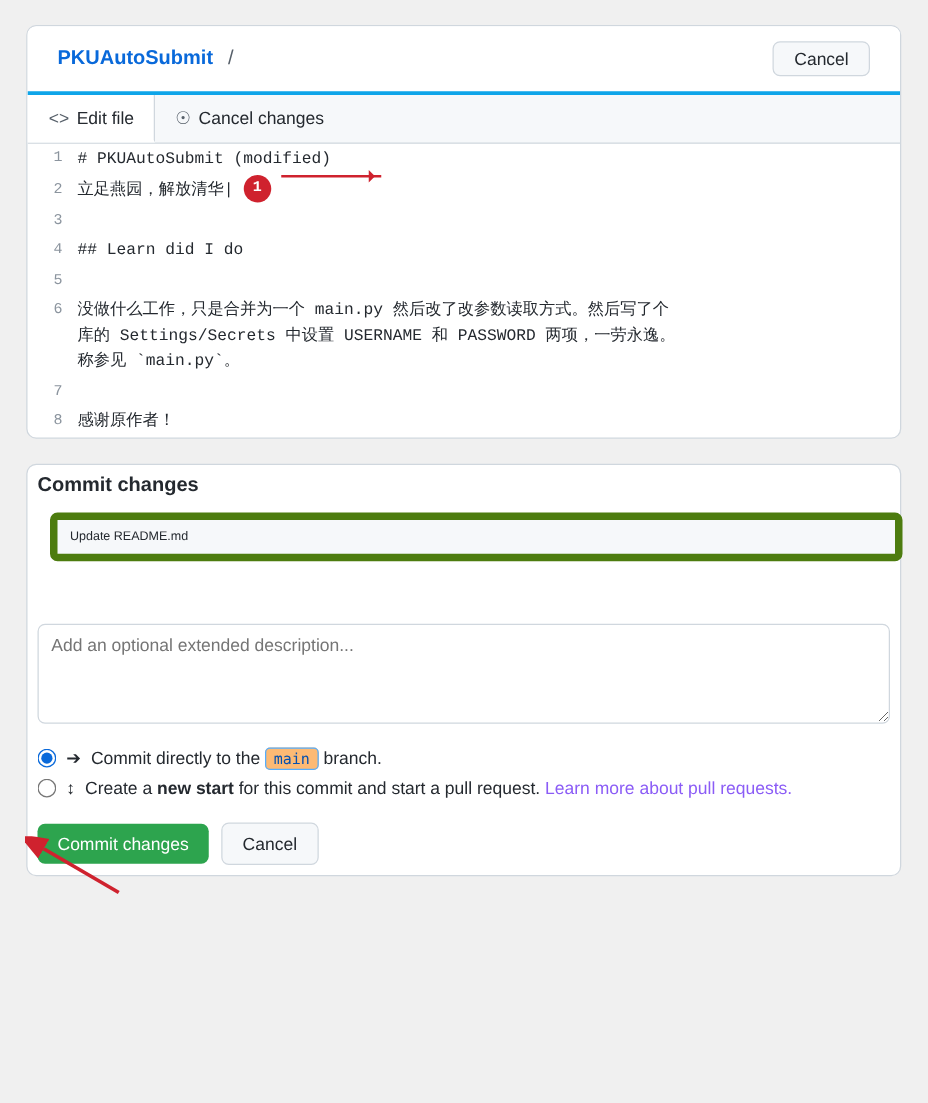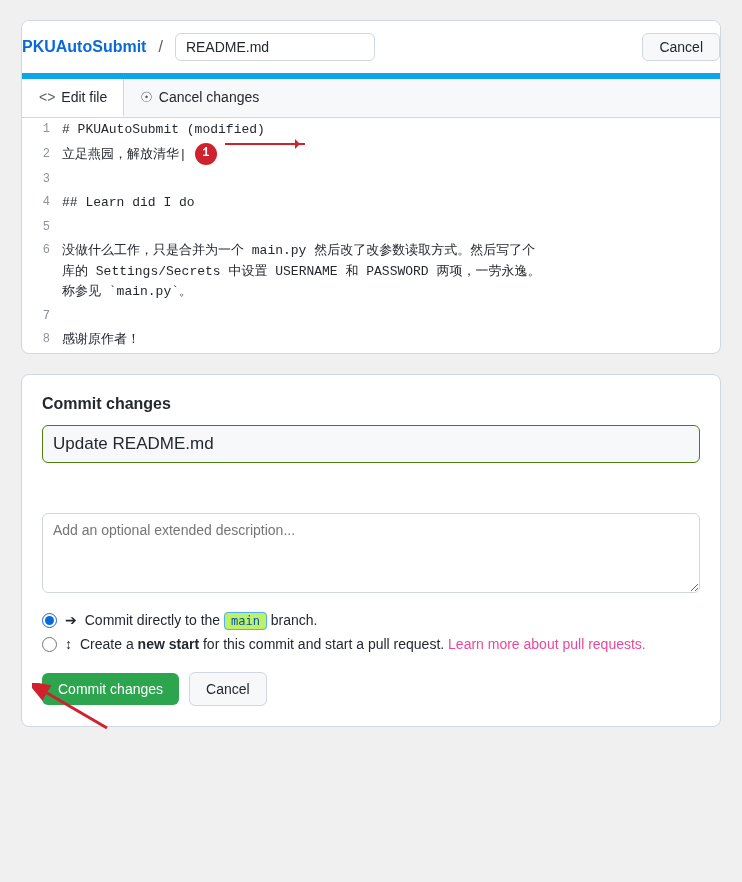--- a/index.html
+++ b/index.html
@@ -20,23 +20,23 @@
       background: #fff;
       border: 1px solid #d0d7de;
       border-radius: 8px;
       width: 700px;
       overflow: hidden;
     }
 
     .editor-header {
       display: flex;
       align-items: center;
-      padding: 12px 0;
+      padding: 12px 24px;
       gap: 8px;
-      border-bottom: 6px solid #0ea5e9;
+      border-bottom: 3px solid #0ea5e9;
       background: #fff;
     }
 
     .repo-link {
       color: #0969da;
       font-weight: 600;
       font-size: 16px;
       text-decoration: none;
     }
 
@@ -182,40 +182,41 @@
       flex: 1;
       line-height: 1.6;
     }
 
     
     .commit-panel {
       background: #fff;
       border: 1px solid #d0d7de;
       border-radius: 8px;
       width: 700px;
-      padding: 20px;
+      padding: 8px;
     }
 
     .commit-title {
       font-size: 16px;
       font-weight: 600;
       color: #24292f;
       margin-bottom: 12px;
     }
 
     .commit-input {
       width: 100%;
-      border: 1px solid #4d7c0f;
+      border: 6px solid #4d7c0f;
       border-radius: 6px;
       padding: 8px 10px;
-      font-size: 17px;
+      font-size: 10px;
       color: #24292f;
       background: #f6f8fa;
       outline: none;
       margin-bottom: 10px;
+      margin-left: 10px;
     }
 
     .commit-textarea {
       width: 100%;
       border: 1px solid #d0d7de;
       border-radius: 6px;
       padding: 8px 10px;
       font-size: 14px;
       color: #57606a;
       background: #fff;
@@ -242,31 +243,31 @@
       color: #24292f;
     }
 
     .radio-item input[type="radio"] {
       accent-color: #0969da;
       width: 15px;
       height: 15px;
     }
 
     .branch-badge {
-      background: #bef264;
+      background: #fdba74;
       border: 1px solid #54aeff;
       border-radius: 4px;
       padding: 1px 6px;
       font-size: 12px;
       font-family: "SFMono-Regular", Consolas, monospace;
       color: #0550ae;
     }
 
     .link-text {
-      color: #ec4899;
+      color: #8b5cf6;
       text-decoration: none;
     }
 
     .action-row {
       display: flex;
       align-items: center;
       gap: 10px;
       position: relative;
     }
 
@@ -304,21 +305,20 @@
     }
   </style>
 </head>
 <body>
 
 <div class="editor-panel">
 
   <div class="editor-header">
     <a class="repo-link">PKUAutoSubmit</a>
     <span class="path-separator">/</span>
-    <input class="filename-input" type="text" value="README.md" style="">
     <button class="cancel-btn-top">Cancel</button>
   </div>
 
   <div class="editor-tabs">
     <div class="tab active">
       <span class="tab-icon">&lt;&gt;</span>
       <span>Edit file</span>
     </div>
     <div class="tab">
       <span class="tab-icon">☉</span>

